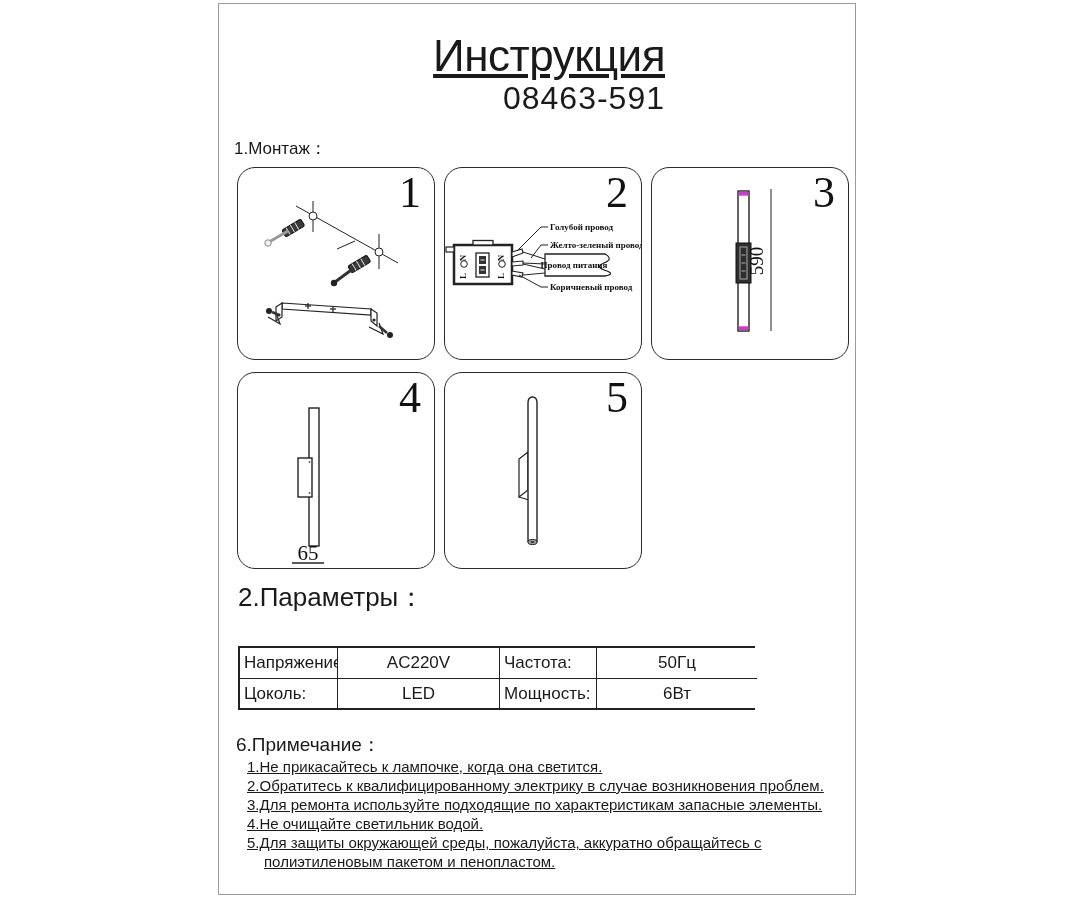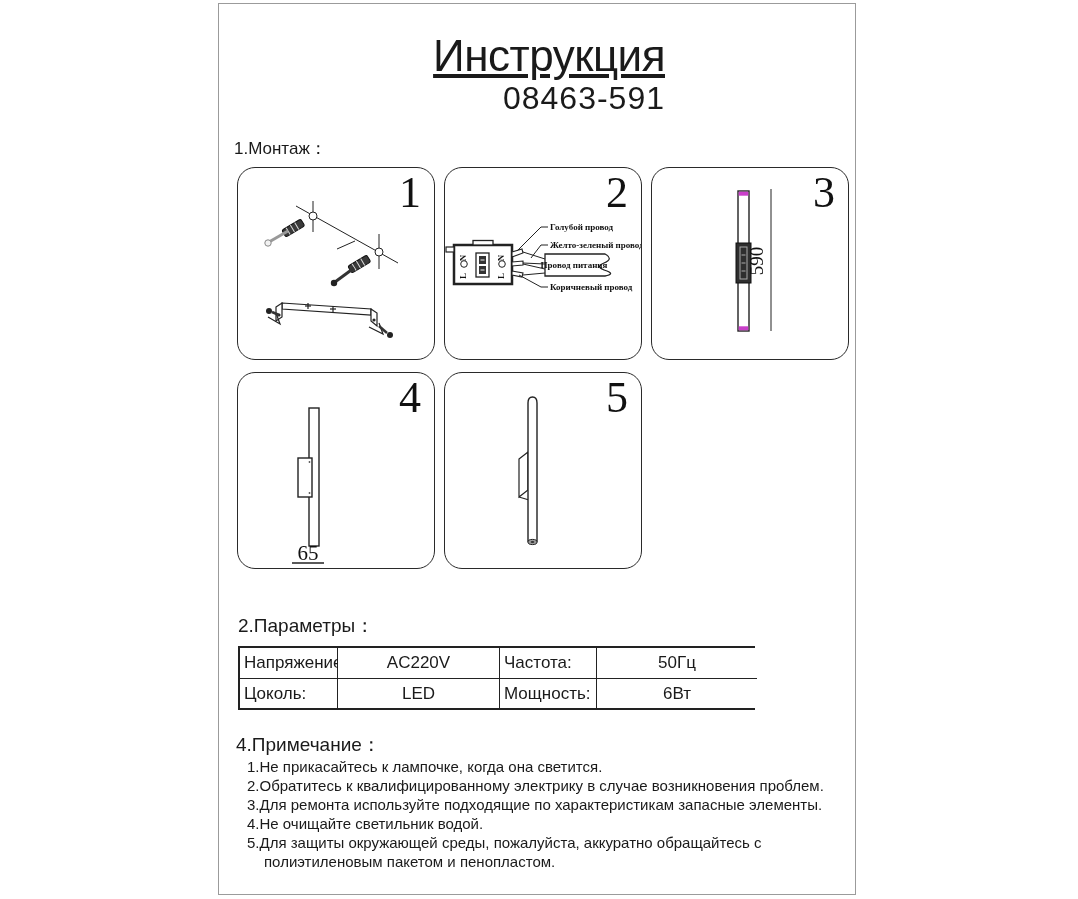--- a/index.html
+++ b/index.html
@@ -5,21 +5,21 @@
   html,body{margin:0;padding:0;background:#ffffff;}
   .canvas{position:relative;width:1078px;height:899px;background:#fff;overflow:hidden;
           font-family:"Liberation Sans",sans-serif;color:#1a1a1a;}
   .sheet{position:absolute;left:218px;top:3px;width:636px;height:890px;
          border:1px solid #9b9b9b;background:#fff;}
   .title{position:absolute;top:34px;right:413px;font-size:44px;line-height:1.0;
          letter-spacing:-0.5px;white-space:nowrap;text-decoration:underline;}
   .model{position:absolute;top:80px;right:413px;font-size:32px;letter-spacing:1px;white-space:nowrap;}
   .sec-label{position:absolute;font-size:18px;white-space:nowrap;}
   #sec-montage{left:234px;top:137px;font-size:17px;}
-  #sec-params{left:238px;top:613px;font-size:19px;}
+  #sec-params{left:238px;top:580px;font-size:26px;}
   #sec-notes{left:236px;top:732px;font-size:19px;}
   .panel{position:absolute;background:#fff;border:1.5px solid #2a2a2a;border-radius:18px;}
   .p-row1{top:167px;width:196px;height:191px;}
   .p-row2{top:372px;width:196px;height:195px;}
   #panel1{left:237px;} #panel2{left:444px;} #panel3{left:651px;}
   #panel4{left:237px;} #panel5{left:444px;}
   .panel-num{position:absolute;top:2px;right:13px;font-family:"Liberation Serif",serif;
              font-size:44px;line-height:1.05;color:#111;}
   .panel svg{position:absolute;left:0;top:0;}
   svg text{fill:#111;}
@@ -27,21 +27,21 @@
   .nl-label{font-family:"Liberation Serif",serif;font-size:9px;font-weight:bold;}
   .dim-text{font-family:"Liberation Serif",serif;}
   .params-table{position:absolute;left:238px;top:646px;width:517px;
                 display:grid;grid-template-columns:98px 162px 97px 160px;
                 grid-template-rows:31px 29px;border:2px solid #222;box-sizing:border-box;}
   .cell{border-right:1.5px solid #222;border-bottom:1.5px solid #222;
         display:flex;align-items:center;font-size:17px;box-sizing:border-box;background:#fff;}
   .cell.last-col{border-right:none;} .cell.last-row{border-bottom:none;}
   .cell.lbl{justify-content:flex-start;padding-left:4px;}
   .cell.val{justify-content:center;}
-  .notes{position:absolute;left:247px;top:757px;width:585px;font-size:15px;line-height:19px;}
+  .notes{position:absolute;left:247px;top:757px;width:585px;font-size:15px;line-height:19px;text-decoration:underline;}
   .note{padding-left:17px;text-indent:-17px;}
 </style>
 </head>
 <body>
 
 <div class="canvas">
   <div class="sheet"></div>
 
   <div class="title">Инструкция</div>
   <div class="model">08463-591</div>
@@ -200,21 +200,21 @@
     <div class="cell lbl">Напряжение:</div>
     <div class="cell val">AC220V</div>
     <div class="cell lbl">Частота:</div>
     <div class="cell val last-col">50Гц</div>
     <div class="cell lbl last-row">Цоколь:</div>
     <div class="cell val last-row">LED</div>
     <div class="cell lbl last-row">Мощность:</div>
     <div class="cell val last-col last-row">6Вт</div>
   </div>
 
-  <div class="sec-label" id="sec-notes">4.Примечание：</div>
+  <div class="sec-label" id="sec-notes">6.Примечание：</div>
   <div class="notes">
     <div class="note">1.Не прикасайтесь к лампочке, когда она светится.</div>
     <div class="note">2.Обратитесь к квалифицированному электрику в случае возникновения проблем.</div>
     <div class="note">3.Для ремонта используйте подходящие по характеристикам запасные элементы.</div>
     <div class="note">4.Не очищайте светильник водой.</div>
     <div class="note">5.Для защиты окружающей среды, пожалуйста, аккуратно обращайтесь с полиэтиленовым пакетом и пенопластом.</div>
   </div>
 </div>
 
 </body></html>

